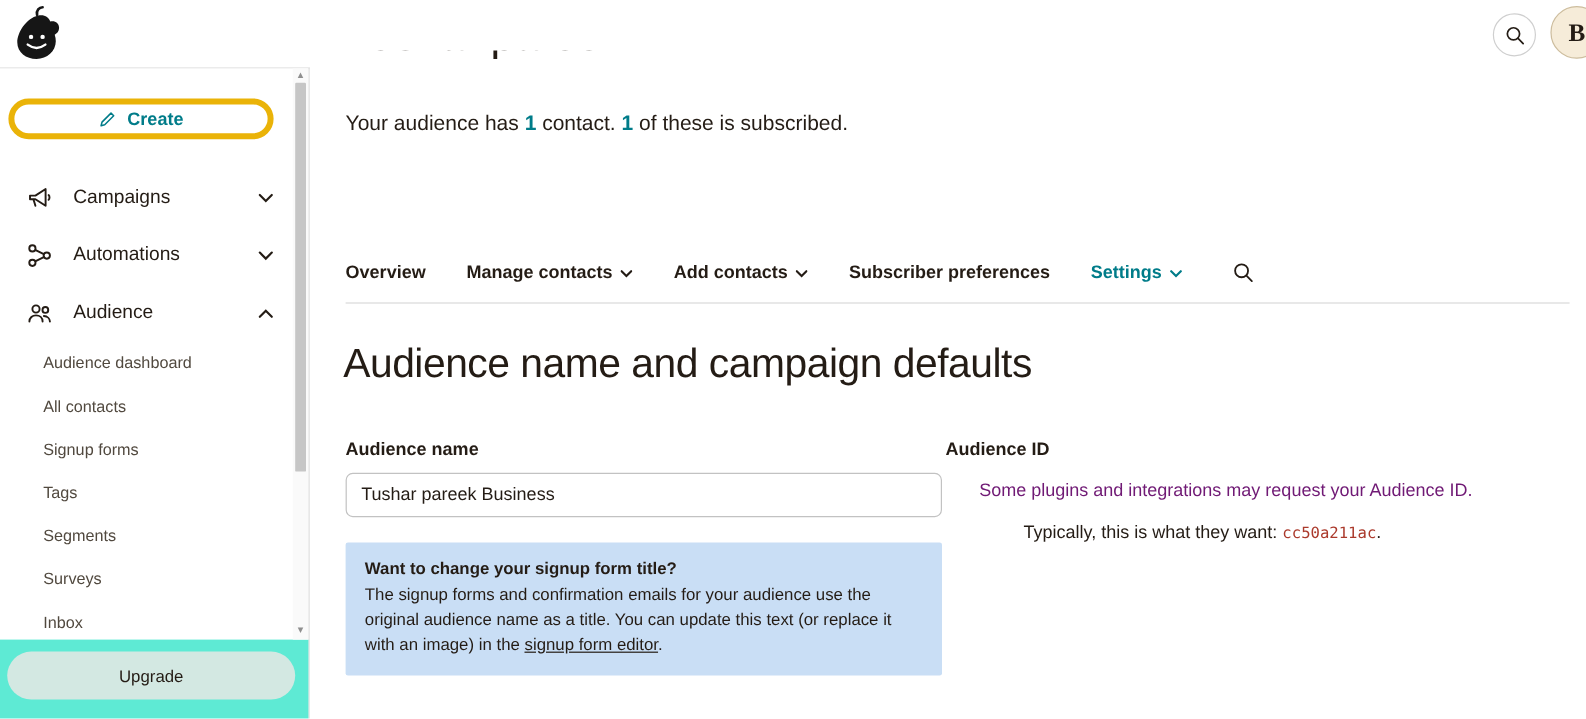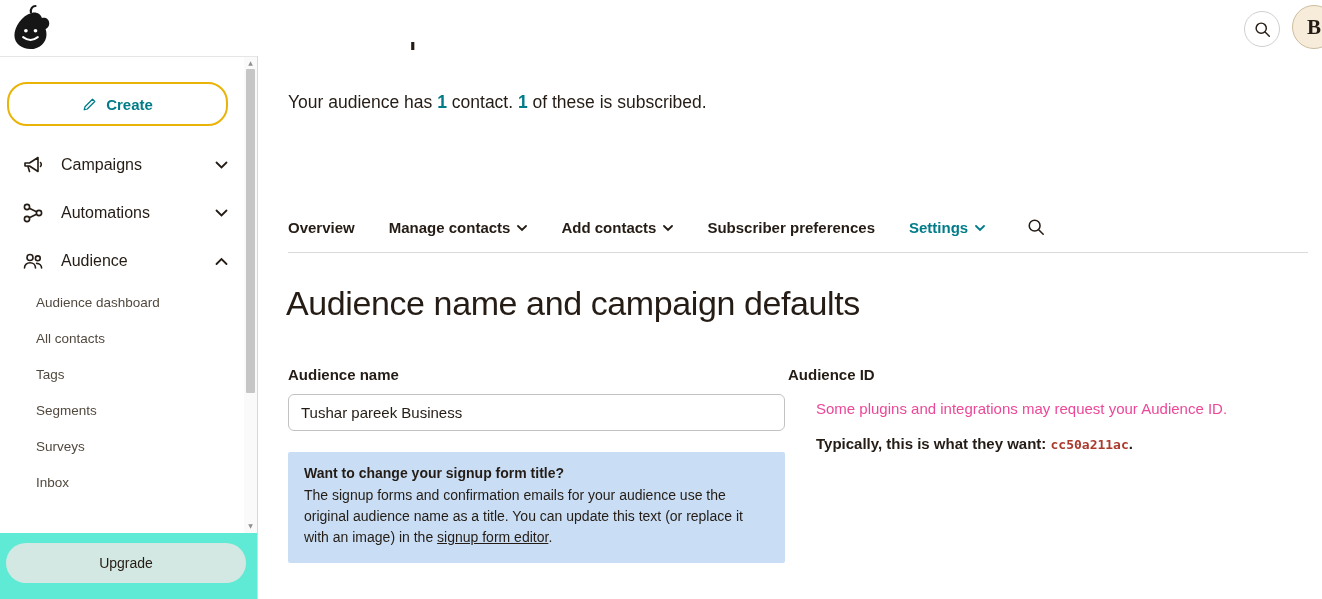--- a/index.html
+++ b/index.html
@@ -15,21 +15,21 @@
             background:#f6ecd9; border:1px solid #cdbd9e; display:flex; align-items:center; justify-content:center;
             font-size:21px; font-weight:bold; font-family:"Liberation Serif", serif; color:#241c15; cursor:pointer; }
 
   
   .clipped-heading { position:absolute; left:288px; top:42px; width:420px; height:14px; overflow:hidden; }
   .clipped-heading span { display:block; font-size:36px; line-height:44px; margin-top:-34px; color:#241c15; }
 
   
   .sidebar { position:absolute; left:0; top:56px; width:258px; bottom:0; background:#fff;
              border-right:1px solid #d8d8d8; border-top:1px solid #e6e6e6; }
-  .create-btn { position:absolute; left:7px; top:25px; width:221px; height:44px; border:2px solid #eab308;
+  .create-btn { position:absolute; left:7px; top:25px; width:221px; height:34px; border:5px solid #eab308;
                 border-radius:20px; background:#fff; color:#007c89; font-size:15px; font-weight:bold;
                 display:flex; align-items:center; justify-content:center; gap:9px; cursor:pointer;
                 font-family:"Liberation Sans", sans-serif; }
   .nav { position:absolute; left:0; top:84px; width:244px; }
   .nav-item { height:48px; display:flex; align-items:center; padding:0 16px 0 20px; cursor:pointer; }
   .nav-icon { width:26px; height:26px; margin-right:15px; display:flex; align-items:center; justify-content:center; }
   .nav-label { font-size:16px; color:#241c15; }
   .nav-caret { margin-left:auto; display:flex; align-items:center; color:#241c15; }
   .subnav { position:absolute; left:0; top:228px; width:244px; }
   .subitem { height:36px; line-height:36px; padding-left:36px; font-size:13.5px; color:#51493f; cursor:pointer;
@@ -66,22 +66,22 @@
                 border-radius:6px; padding:4px 12px; font-size:15px; color:#241c15; background:#fff;
                 font-family:"Liberation Sans", sans-serif; }
 
   .infobox { position:absolute; left:288px; top:452px; width:497px; background:#c9def5; padding:13px 16px 15px 16px;
              border-radius:2px; }
   .infobox-title { font-size:14px; font-weight:bold; margin-bottom:4px; color:#241c15; }
   .infobox-body { font-size:14px; line-height:21px; color:#241c15; }
   .infobox-link { color:#241c15; text-decoration:underline; cursor:pointer; }
 
   .label-audience-id { left:788px; top:366px; }
-  .aid-line1 { position:absolute; left:816px; top:400px; font-size:15px; color:#ec4899;text-align:center; }
-  .aid-line2 { position:absolute; left:816px; top:435px; font-size:15px; color:#241c15;font-weight:bold; }
+  .aid-line1 { position:absolute; left:816px; top:400px; font-size:15px; color:#701a75;text-align:center; }
+  .aid-line2 { position:absolute; left:853px; top:435px; font-size:15px; color:#241c15; }
   .aid-code { font-family:"DejaVu Sans Mono", monospace; font-size:13px; color:#ab3a2c; }
 </style>
 </head>
 <body>
 
 <div class="screen">
 
   <a class="logo">
     <svg viewBox="0 0 48 52" width="44" height="50">
       <path d="M37 15c4-1 8 1 8 6 0 3-2 5-4 6 .7 2 1 4 1 6 0 9-8 16-17.5 16S7 43 7 34 15 12 26 9.5c5.5-1.2 9.7 1.5 11 5.5z" fill="#161616"></path>
@@ -163,20 +163,21 @@
           <svg width="13" height="9" viewBox="0 0 13 9">
               <path d="M1.5 7l5-5 5 5" fill="none" stroke="#241c15" stroke-width="1.8" stroke-linecap="round"></path>
             </svg>
         </span>
       </div>
     </nav>
 
     <div class="subnav">
       <div class="subitem">Audience dashboard</div>
       <div class="subitem">All contacts</div>
+      <div class="subitem">Signup forms</div>
       <div class="subitem">Tags</div>
       <div class="subitem">Segments</div>
       <div class="subitem">Surveys</div>
       <div class="subitem">Inbox</div>
     </div>
 
     <div class="sidebar-footer">
       <button class="upgrade-btn">Upgrade</button>
     </div>
 

